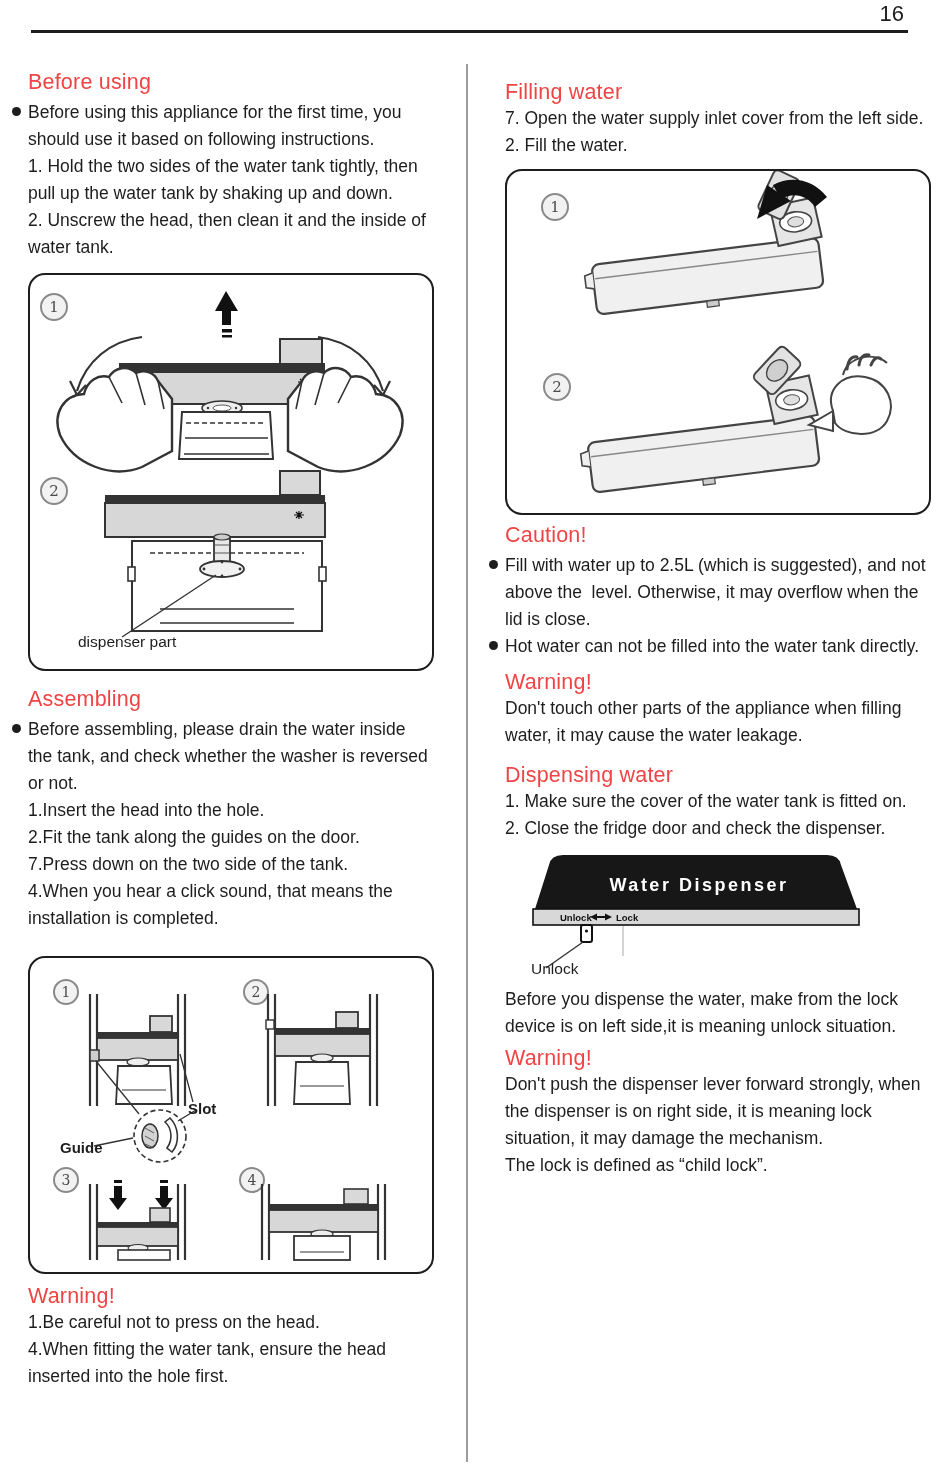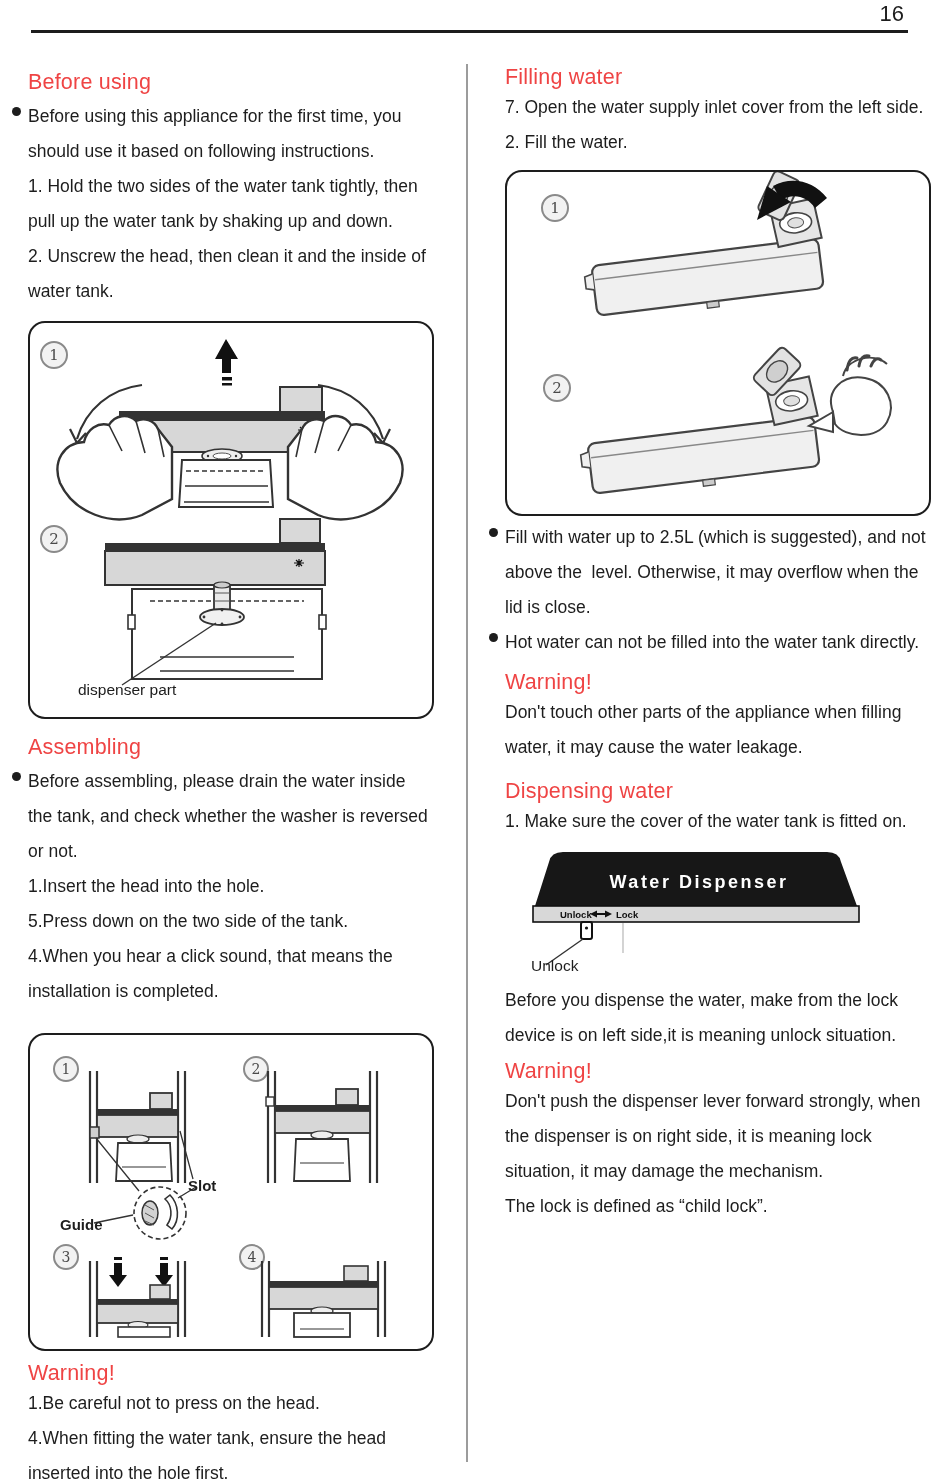--- a/index.html
+++ b/index.html
@@ -4,23 +4,23 @@
 <style>
   html,body { margin:0; padding:0; background:#ffffff; }
   .page {
     position:relative; width:950px; height:1479px; background:#ffffff;
     font-family:"Liberation Sans", sans-serif; color:#1d1d1d; overflow:hidden;padding-left:8px;
   }
   .page-number { position:absolute; top:1px; right:54px; font-size:22px; color:#1d1d1d; }
   .top-rule { position:absolute; top:30px; left:31px; width:877px; border-top:3px solid #1d1d1d; }
   .divider { position:absolute; left:466px; top:64px; width:2px; height:1398px; background:#9c9c9c; }
   .col-left  { position:absolute; left:28px;  top:62px; width:406px; }
-  .col-right { position:absolute; left:505px; top:57px; width:426px; }
+  .col-right { position:absolute; left:505px; top:72px; width:426px; }
   h2 { font-size:21.5px; font-weight:400; margin:0; color:#ef4444; letter-spacing:0.2px; }
-  p  { font-size:17.5px; line-height:35px; margin:0; white-space:pre-wrap; }
+  p  { font-size:17.5px; line-height:27px; margin:0; white-space:pre-wrap; }
   .bullet { position:relative; }
   .bullet .dot {
     position:absolute; left:-16px; top:8px; width:9px; height:9px;
     border-radius:50%; background:#1d1d1d;
   }
   .figure-box {
     border:2.6px solid #1d1d1d; border-radius:17px; background:#fff; overflow:hidden;
   }
   .figure-box svg { display:block; }
   .mt4{margin-top:4px}.mt6{margin-top:6px}.mt8{margin-top:8px}.mt10{margin-top:10px}
@@ -115,21 +115,22 @@
           </g>
           <path d="M 186 300 L 92 362" stroke="#333" stroke-width="1.4"></path>
           <text x="48" y="372" font-size="15.5" fill="#1d1d1d">dispenser part</text>
         </g>
       </svg>
     </div>
 
     <h2 class="mt16">Assembling</h2>
     <p class="bullet mt4"><span class="dot"></span><span>Before assembling, please drain the water inside the tank, and check whether the washer is reversed or not.</span></p>
     <p>1.Insert the head into the hole.</p>
-    <p>5.Press down on the two side of the tank.</p>
+    <p>2.Fit the tank along the guides on the door.</p>
+    <p>7.Press down on the two side of the tank.</p>
     <p>4.When you hear a click sound, that means the installation is completed.</p>
 
     <div class="figure-box mt24">
       <svg width="400" height="314" viewBox="0 0 400 314">
 
         <g>
           <circle cx="36" cy="34" r="12" fill="#f2f2f2" stroke="#8a8a8a" stroke-width="2"></circle>
           <text class="badge-num" x="36" y="39" font-size="14" text-anchor="middle">1</text>
           <path d="M 60 36 V 148 M 67 36 V 148 M 148 36 V 148 M 155 36 V 148" stroke="#333" stroke-width="2.2"></path>
           <rect x="120" y="58" width="22" height="16" fill="#d9d9d9" stroke="#333" stroke-width="1.8"></rect>
@@ -255,28 +256,30 @@
           <g transform="translate(296 188)">
             <path d="M 40 16 C 44 -2 70 -8 84 4" stroke="#444" stroke-width="2" fill="#fff"></path>
             <path d="M 44 10 q 2 -14 10 -12 M 56 6 q 2 -12 10 -10 M 68 6 q 4 -10 10 -6" stroke="#444" stroke-width="3" stroke-linecap="round" fill="none"></path>
             <path d="M 30 52 C 22 30 40 14 62 18 C 84 22 94 44 84 62 C 74 80 42 78 32 64 Z" fill="#fff" stroke="#444" stroke-width="2"></path>
             <path d="M 30 52 L 6 66 L 30 72 Z" fill="#fff" stroke="#444" stroke-width="2"></path>
           </g>
         </g>
       </svg>
     </div>
 
+    <h2 class="mt8">Caution!</h2>
     <p class="bullet mt4"><span class="dot"></span><span>Fill with water up to 2.5L (which is suggested), and not above the  level. Otherwise, it may overflow when the lid is close.</span></p>
     <p class="bullet"><span class="dot"></span><span>Hot water can not be filled into the water tank directly.</span></p>
 
     <h2 class="mt10">Warning!</h2>
     <p>Don't touch other parts of the appliance when filling water, it may cause the water leakage.</p>
 
     <h2 class="mt14">Dispensing water</h2>
     <p>1. Make sure the cover of the water tank is fitted on.</p>
+    <p>2. Close the fridge door and check the dispenser.</p>
 
     <div class="dispenser-fig">
       <svg width="330" height="126" viewBox="0 0 330 126">
         <path d="M 32 3 Q 20 3 18 13 L 4 57 L 326 57 L 310 13 Q 308 3 296 3 Z" fill="#171717"></path>
         <text x="168" y="39" text-anchor="middle" fill="#ffffff" font-size="18" font-weight="bold" letter-spacing="2.5">Water  Dispenser</text>
         <rect x="2" y="57" width="326" height="16" fill="#d8d8d8" stroke="#111" stroke-width="1.6"></rect>
         <text x="29" y="69" font-size="9.5" font-weight="bold" fill="#111">Unlock</text>
         <g>
           <path d="M 64 65 H 76" stroke="#111" stroke-width="2"></path>
           <polygon points="59,65 66,61.5 66,68.5" fill="#111"></polygon>

